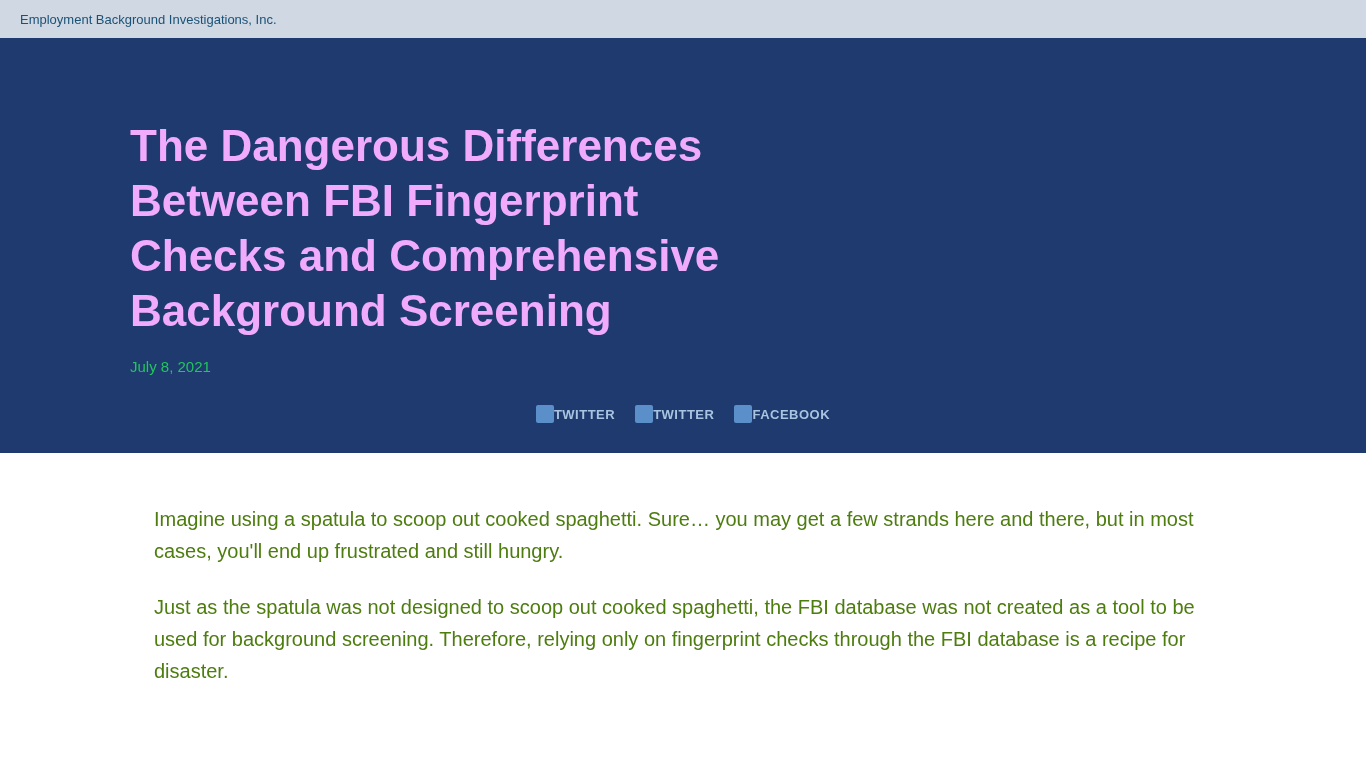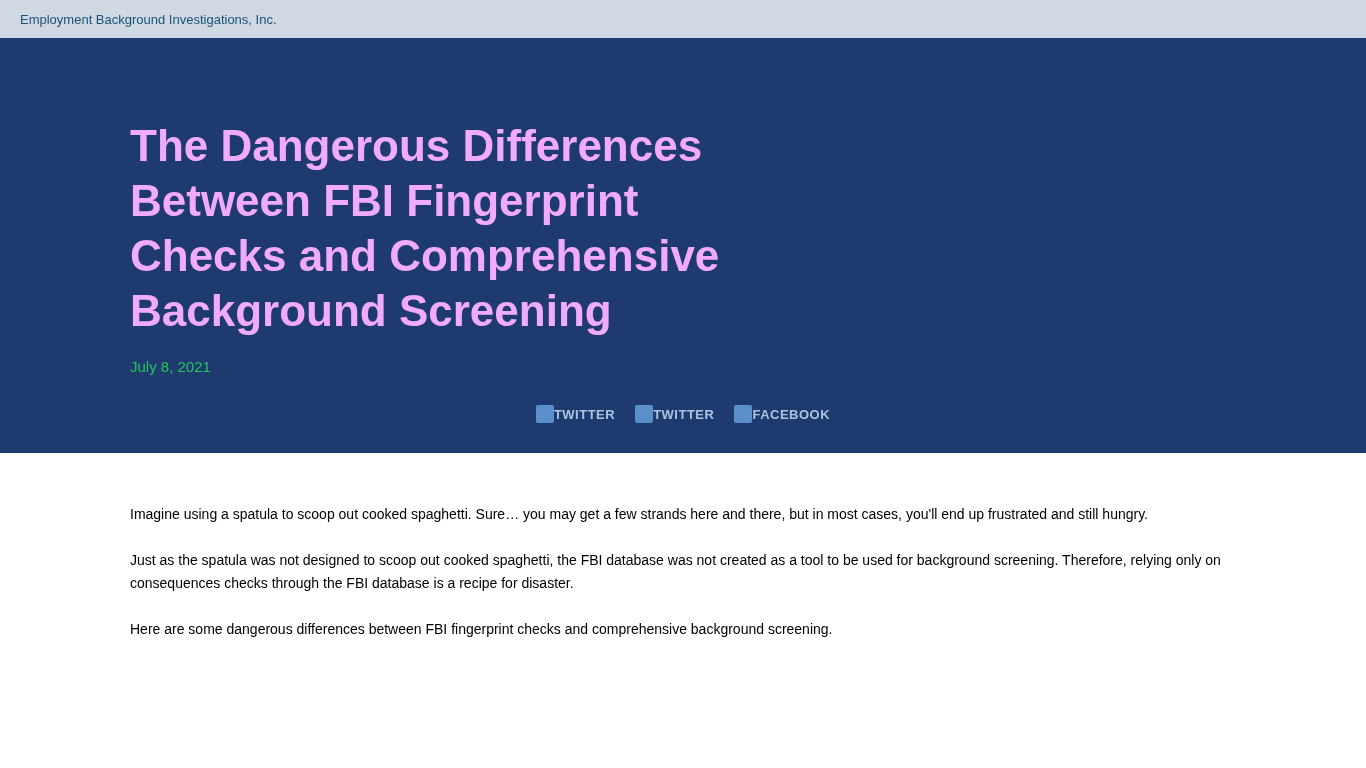--- a/index.html
+++ b/index.html
@@ -119,24 +119,25 @@
     }
 
     
     #main-content {
       background: #ffffff;
       padding: 50px 130px 40px 130px;
       max-width: 1366px;
     }
 
     .article-paragraph {
-      color: #000000;
-      font-size: 14px;
+      color: #4d7c0f;
+      font-size: 20px;
       line-height: 1.6;
       margin-bottom: 24px;
+      margin-left: 24px;
     }
   </style>
 </head>
 <body>
 
 <div id="top-bar">
   <div id="top-bar-left">
     <a id="logo-link">
       <span id="logo-text">Employment Background Investigations, Inc.</span>
     </a>
@@ -159,15 +160,14 @@
     </a>
     <a class="social-icon">
       <span class="social-icon-img"></span>
       <span class="social-icon-label">FACEBOOK</span>
     </a>
   </div>
 </div>
 
 <div id="main-content">
   <p class="article-paragraph">Imagine using a spatula to scoop out cooked spaghetti. Sure… you may get a few strands here and there, but in most cases, you'll end up frustrated and still hungry.</p>
-  <p class="article-paragraph">Just as the spatula was not designed to scoop out cooked spaghetti, the FBI database was not created as a tool to be used for background screening. Therefore, relying only on consequences checks through the FBI database is a recipe for disaster.</p>
-  <p class="article-paragraph">Here are some dangerous differences between FBI fingerprint checks and comprehensive background screening.</p>
+  <p class="article-paragraph">Just as the spatula was not designed to scoop out cooked spaghetti, the FBI database was not created as a tool to be used for background screening. Therefore, relying only on fingerprint checks through the FBI database is a recipe for disaster.</p>
 </div>
 
 </body></html>

